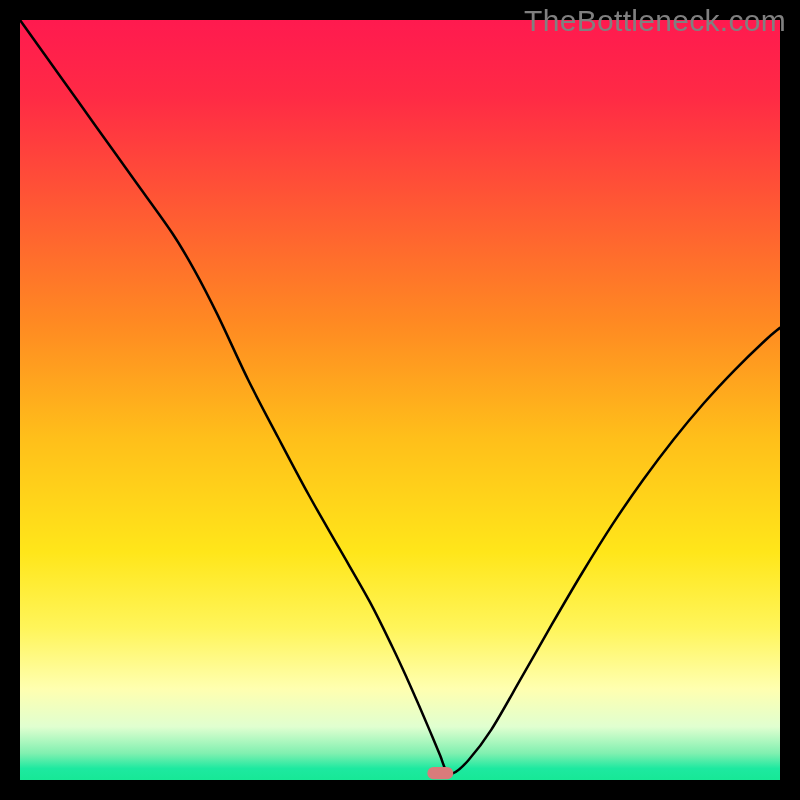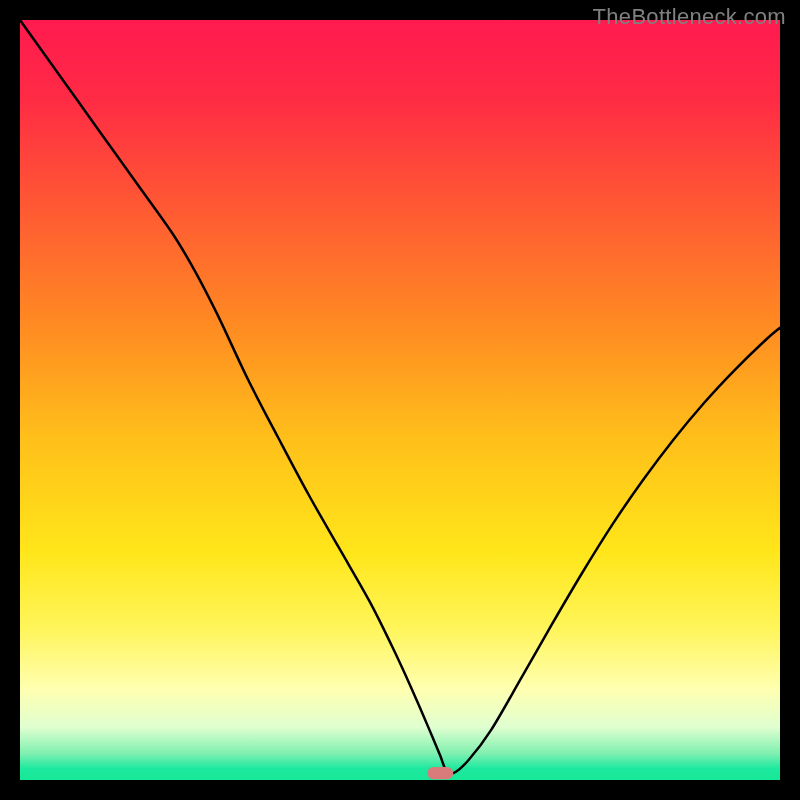--- a/index.html
+++ b/index.html
@@ -15,21 +15,21 @@
     position: relative;
     width: 800px;
     height: 800px;
     background: #000;
   }
   .watermark {
     position: absolute;
     top: 4px;
     right: 14px;
     color: #808080;
-    font-size: 22px;
+    font-size: 30px;
     font-weight: 500;
     letter-spacing: 0.3px;
     z-index: 10;
   }
   .plot {
     position: absolute;
     left: 20px;
     top: 20px;
     width: 760px;
     height: 760px;

